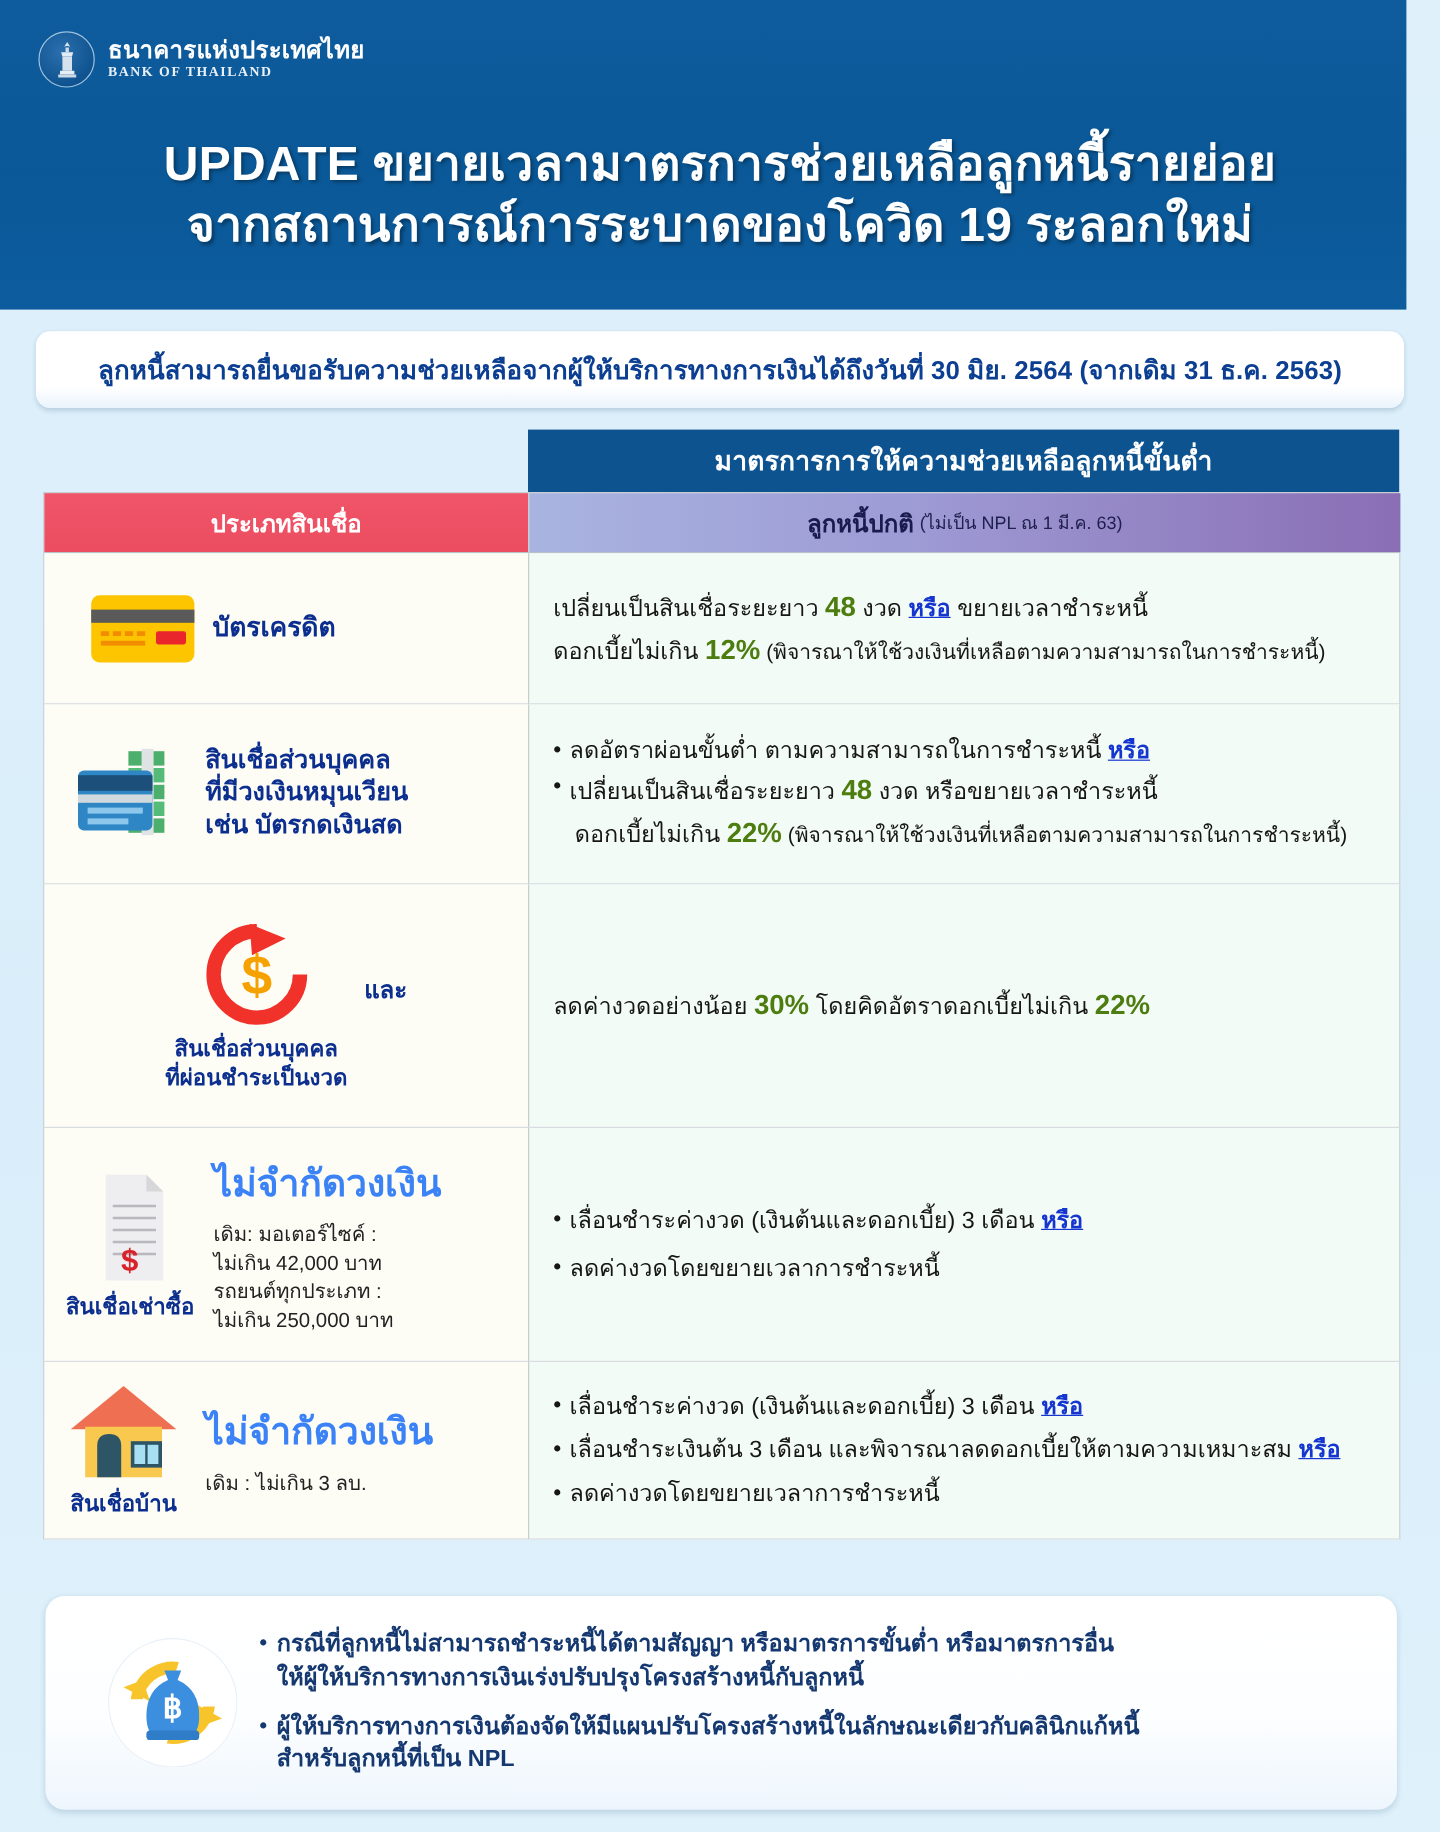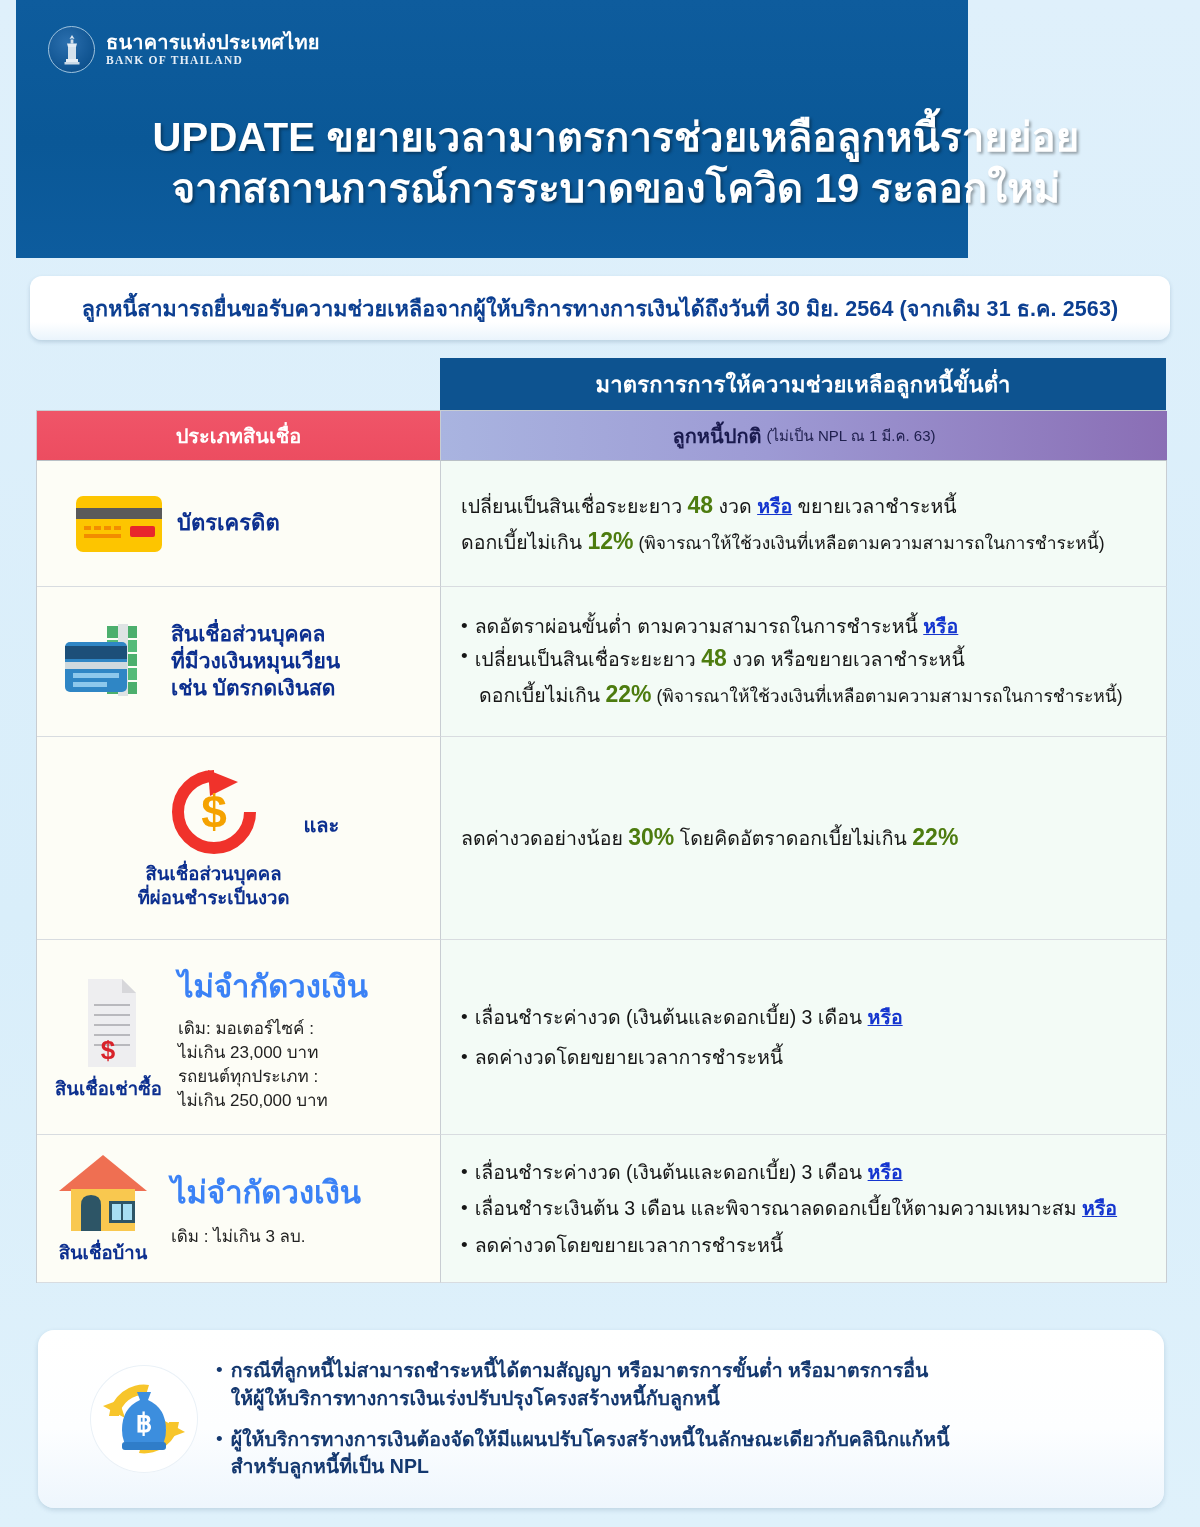--- a/index.html
+++ b/index.html
@@ -10,22 +10,22 @@
   }
   .page {
     position: relative;
     width: 1200px; height: 1527px;
     background: linear-gradient(180deg, #dff0fb 0%, #d9eefa 60%, #dff1fb 100%);
     overflow: hidden;
   }
 
   
   .header {
-    position: absolute; left: 16px; top: 0;
-    width: 952px; height: 258px;
+    position: absolute; left: 0; top: 0;
+    width: 1172px; height: 258px;
     background: #0d5c9e;
     background: linear-gradient(180deg,#0e5c9d 0%, #0a5897 55%, #0d5c9e 100%);
   }
   .logo-row {
     position: absolute; left: 32px; top: 26px;
     display: flex; align-items: center; gap: 11px;
   }
   .logo-seal {
     width: 47px; height: 47px; border-radius: 50%;
     background: radial-gradient(circle at 40% 35%, #2b6fae 0%, #0f5390 70%, #0b4a83 100%);
@@ -304,21 +304,21 @@
                 <line x1="24" y1="72" x2="60" y2="72"></line>
               </g>
               <text x="38" y="86" font-size="26" font-weight="bold" fill="#d8232a" text-anchor="middle" font-family="'Liberation Sans',sans-serif">$</text>
             </svg>
             <div class="cap">สินเชื่อเช่าซื้อ</div>
           </div>
           <div>
             <div class="limit-head">ไม่จำกัดวงเงิน</div>
             <div class="limit-sub" style="margin-top:6px">
               <div>เดิม: มอเตอร์ไซค์ :</div>
-              <div>ไม่เกิน 23,000 บาท</div>
+              <div>ไม่เกิน 42,000 บาท</div>
               <div>รถยนต์ทุกประเภท :</div>
               <div>ไม่เกิน 250,000 บาท</div>
             </div>
           </div>
         </div>
       </div>
       <div class="cell-r" style="height:195px">
         <div class="bullet">
           <span class="dot">•</span>
           <span class="line"><span>เลื่อนชำระค่างวด (เงินต้นและดอกเบี้ย) 3 เดือน </span><span class="or">หรือ</span></span>

